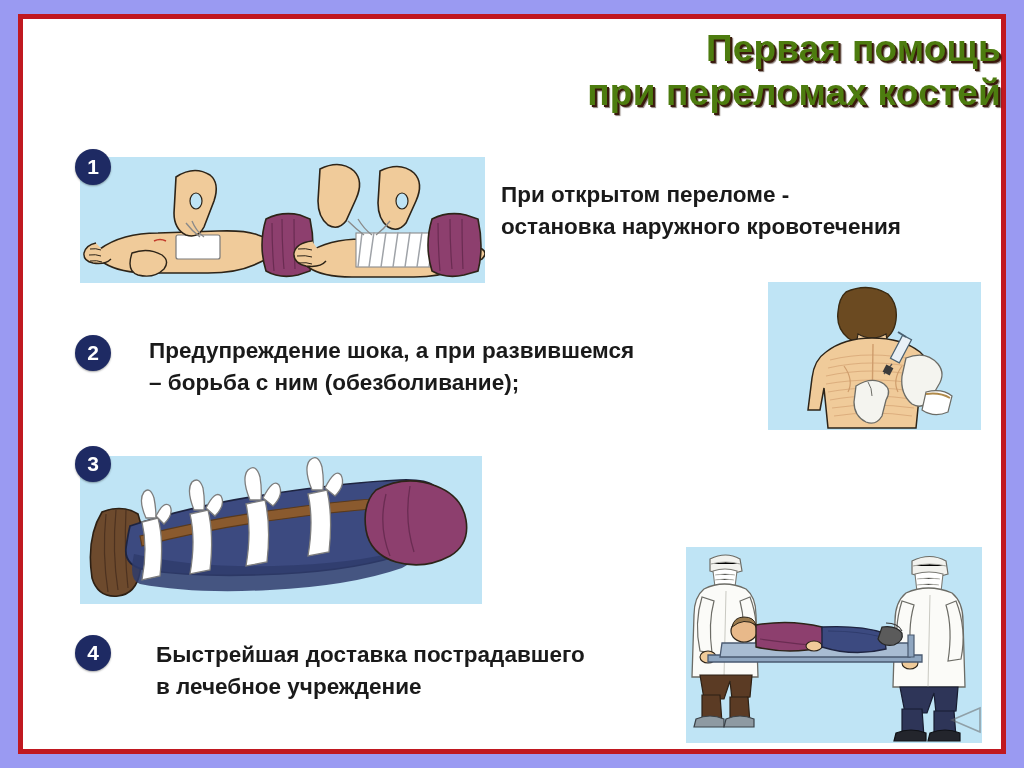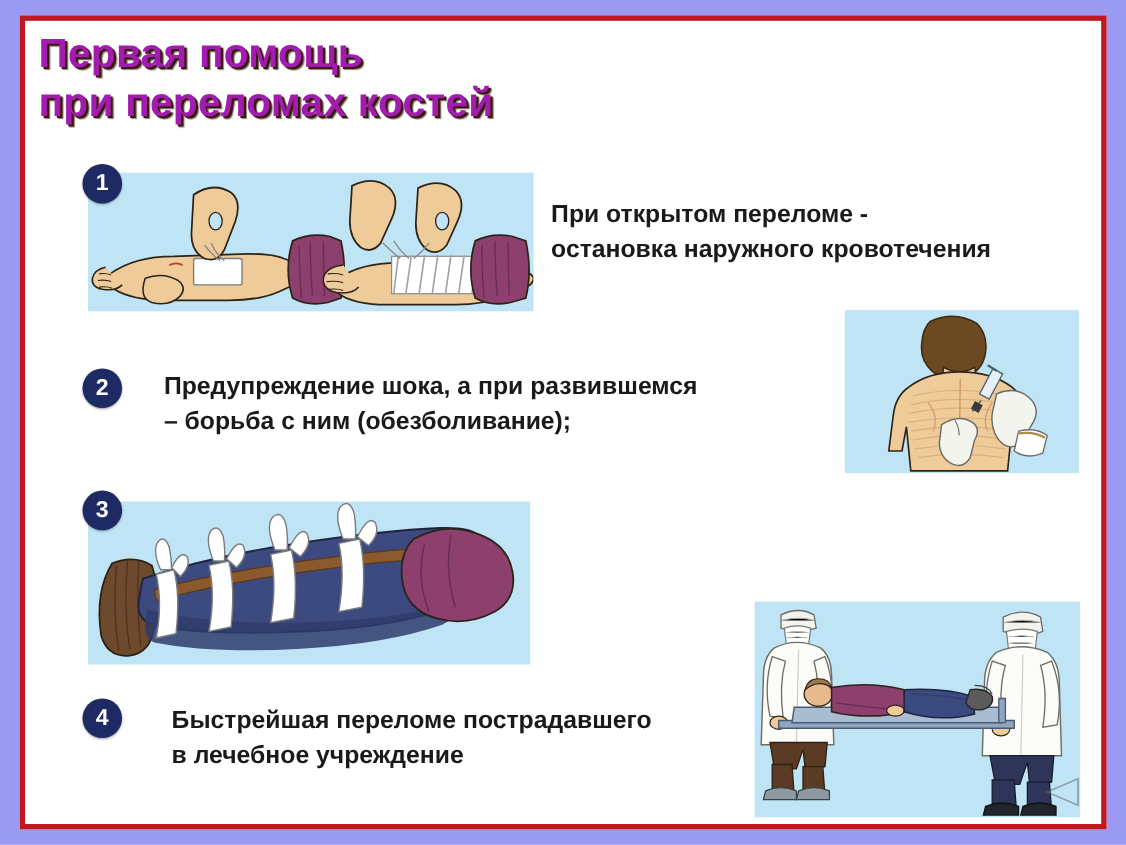--- a/index.html
+++ b/index.html
@@ -30,29 +30,28 @@
     inset: 0;
     background: #ffffff;
   }
 
   
   #poster-title {
     position: absolute;
     left: 0;
     top: 8px;
     width: 100%;
-    text-align: left;
+    text-align: right;
     font-size: 37px;
     font-weight: bold;
     line-height: 1.18;
     letter-spacing: 0.2px;
-    color: #a21caf;
+    color: #4d7c0f;
     text-shadow: 2px 2px 0 #3a1a0c, 3px 3px 1px rgba(40,18,8,.55);
     white-space: pre-line;
-    padding-left: 12px;
   }
 
   
   .badge {
     position: absolute;
     width: 36px;
     height: 36px;
     border-radius: 50%;
     background: #1e2a63;
     color: #ffffff;
@@ -303,21 +302,21 @@
 
     <div class="badge" id="badge-1">1</div>
     <div class="badge" id="badge-2">2</div>
     <div class="badge" id="badge-3">3</div>
     <div class="badge" id="badge-4">4</div>
 
     <div class="step-text" id="text-1">При открытом переломе -
 остановка наружного кровотечения</div>
     <div class="step-text" id="text-2">Предупреждение шока, а при развившемся
 – борьба с ним  (обезболивание);</div>
-    <div class="step-text" id="text-4">Быстрейшая переломе пострадавшего
+    <div class="step-text" id="text-4">Быстрейшая доставка пострадавшего
 в лечебное учреждение</div>
 
     <div id="nav-prev">
       <svg viewBox="0 0 34 30">
         <path d="M31 3 L31 27 L3 15 Z" fill="none" stroke="#6a6a6a" stroke-width="1.6"></path>
       </svg>
     </div>
 
   </div>
 </div>

